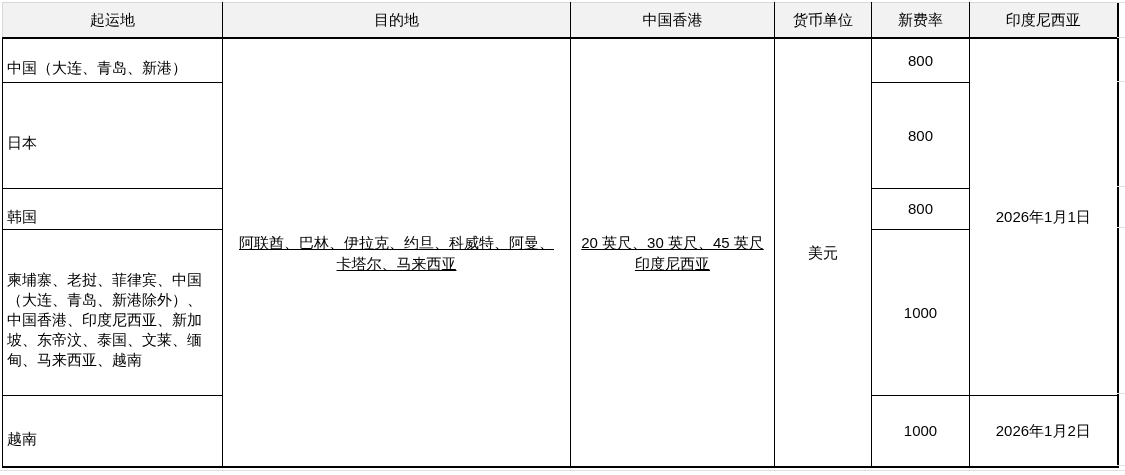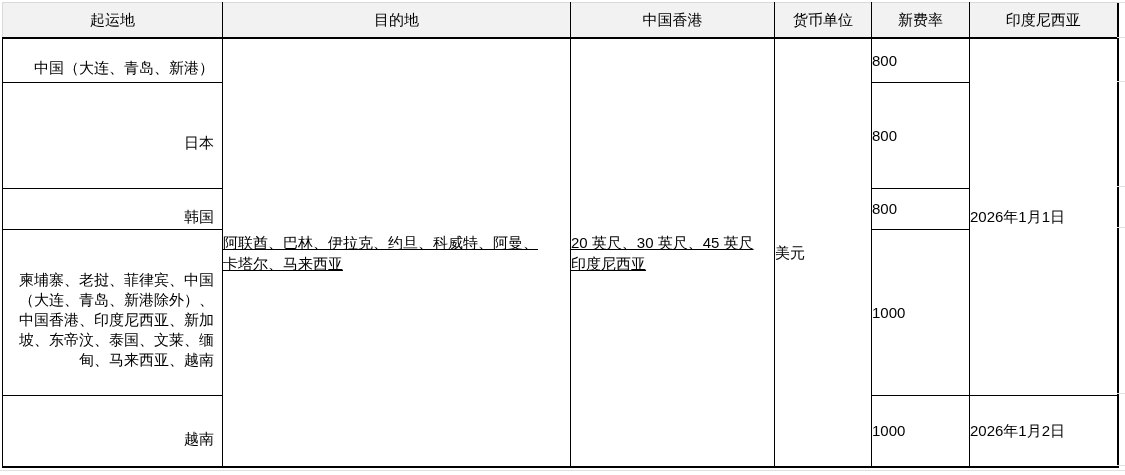--- a/index.html
+++ b/index.html
@@ -41,26 +41,26 @@
   .rate-table thead th.first {
     border-left: 1px solid #d9d9d9;
   }
   .rate-table .edge-right {
     border-right: 2px solid #000000;
   }
   .rate-table .edge-bottom {
     border-bottom: 2px solid #000000;
   }
   .rate-table td.origin {
-    text-align: right;
+    text-align: left;
     padding: 18px 8px 2px 4px;
     line-height: 20px;
   }
   .rate-table td.center {
-    text-align: left;
+    text-align: center;
     line-height: 21px;
   }
   .rate-table td .cell-line {
     display: block;
     text-decoration: underline;
   }
   tr.row-1 { height: 44px; }
   tr.row-2 { height: 106px; }
   tr.row-3 { height: 40px; }
   tr.row-4 { height: 166px; }

